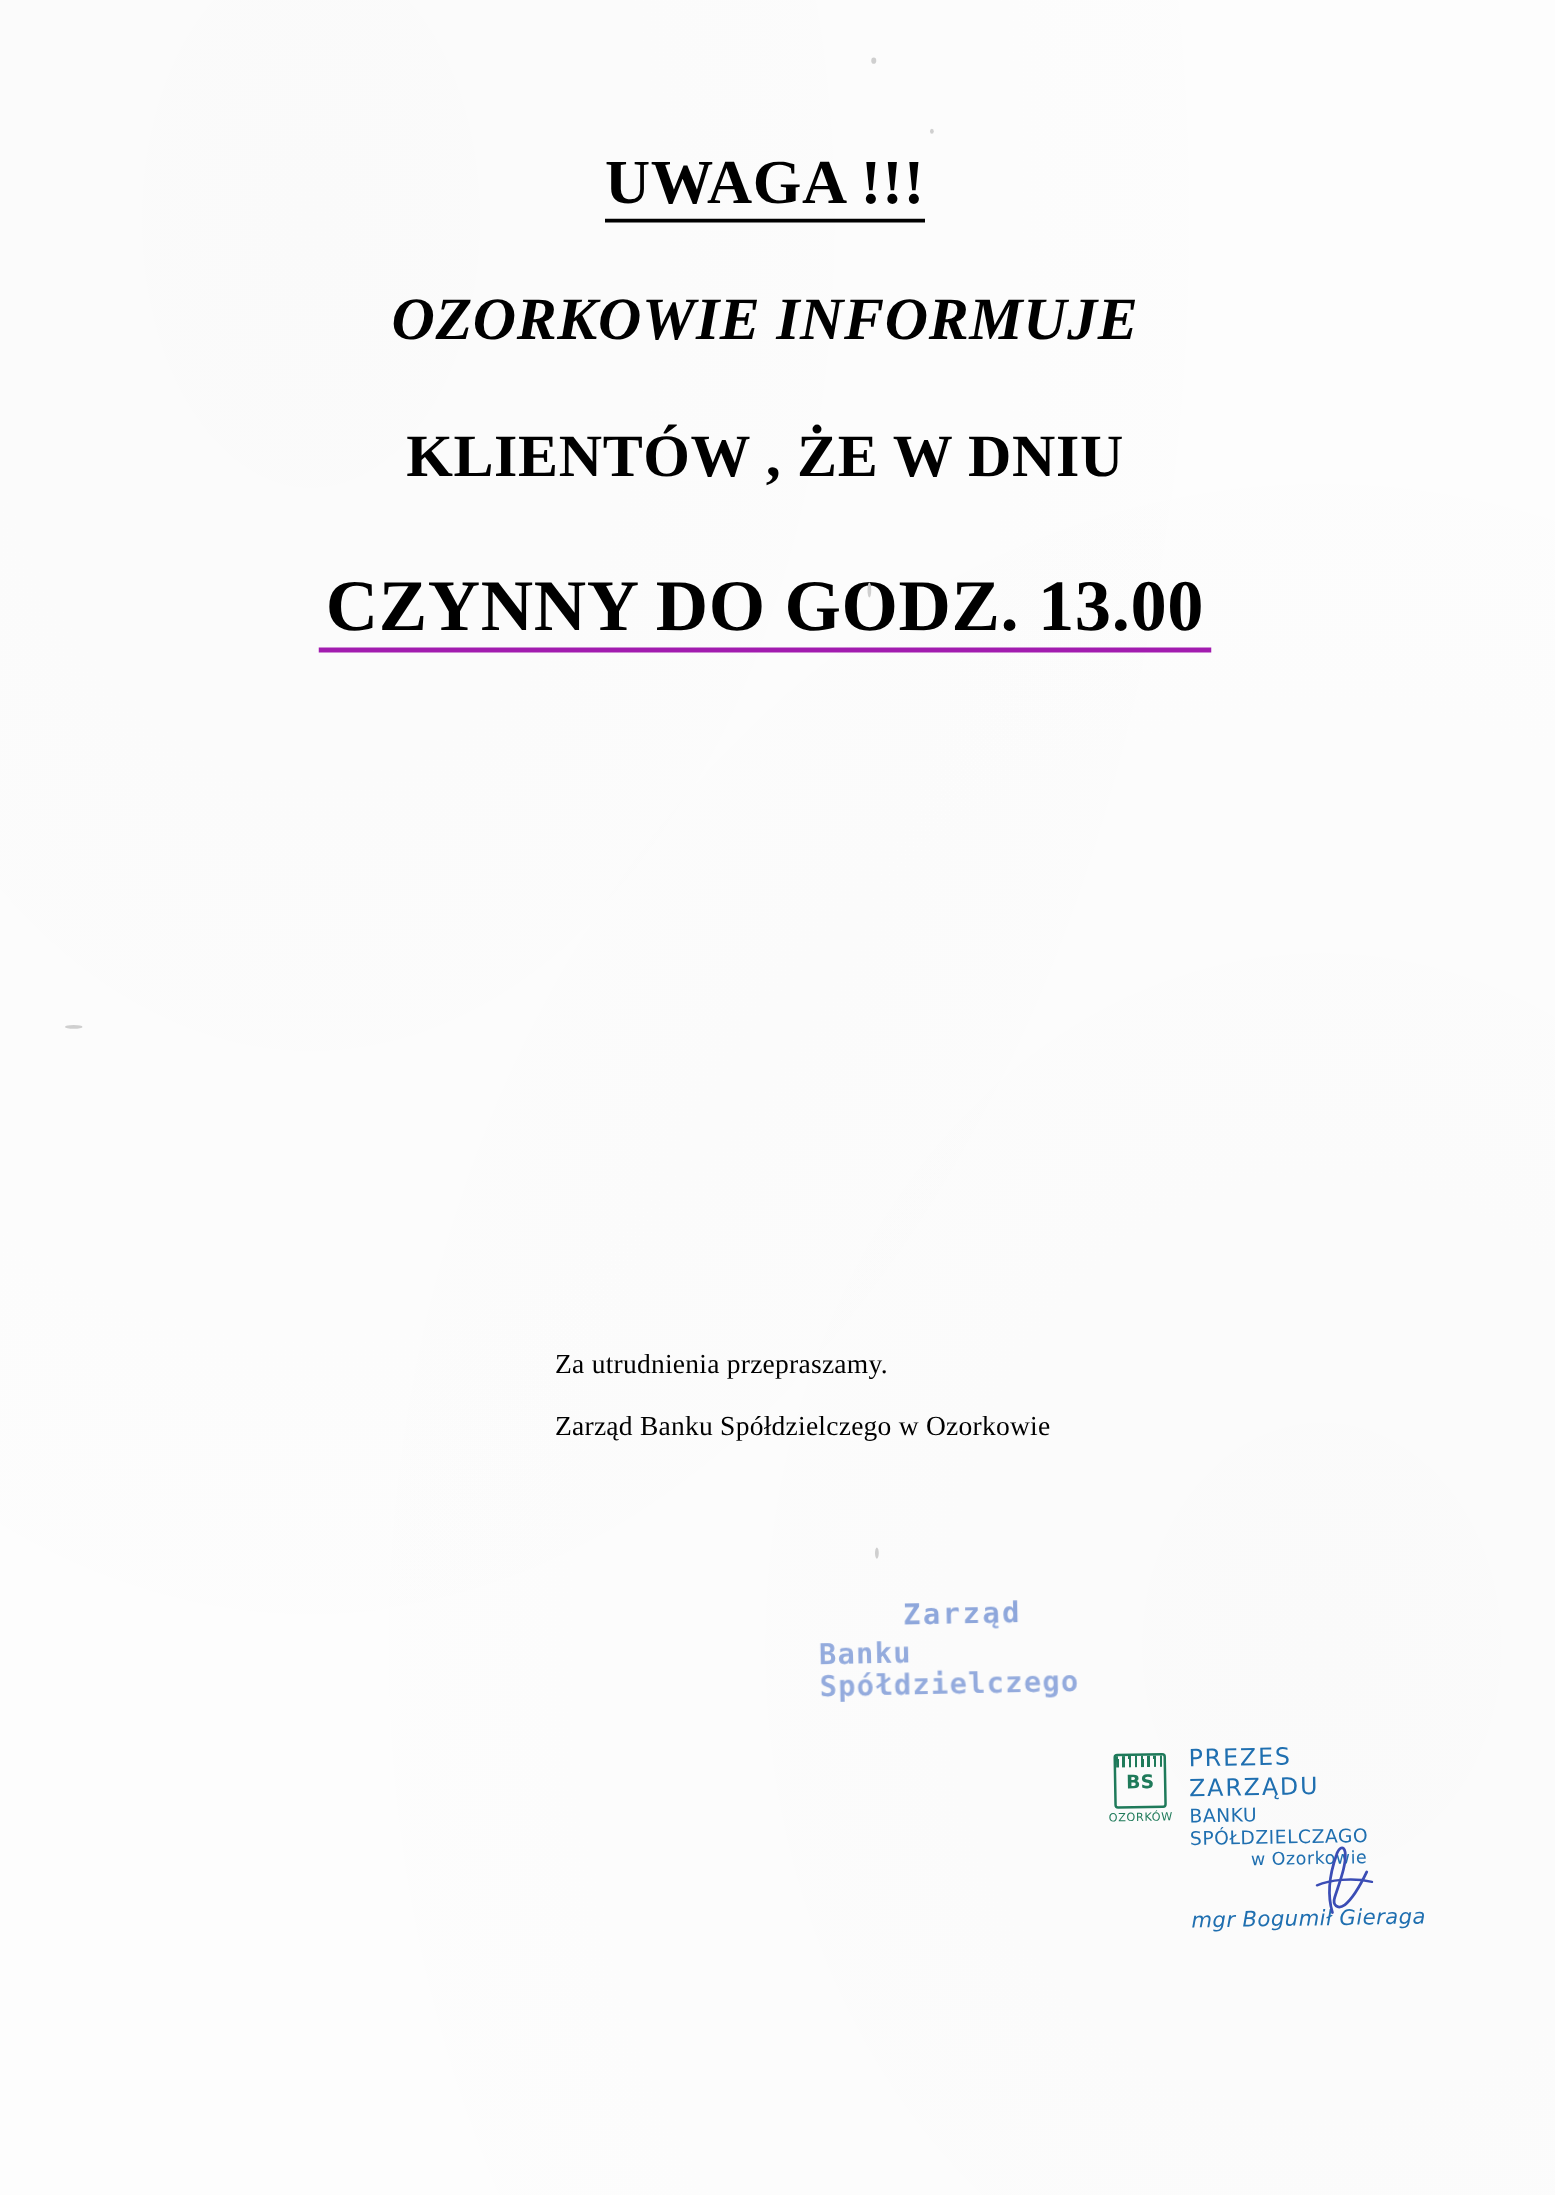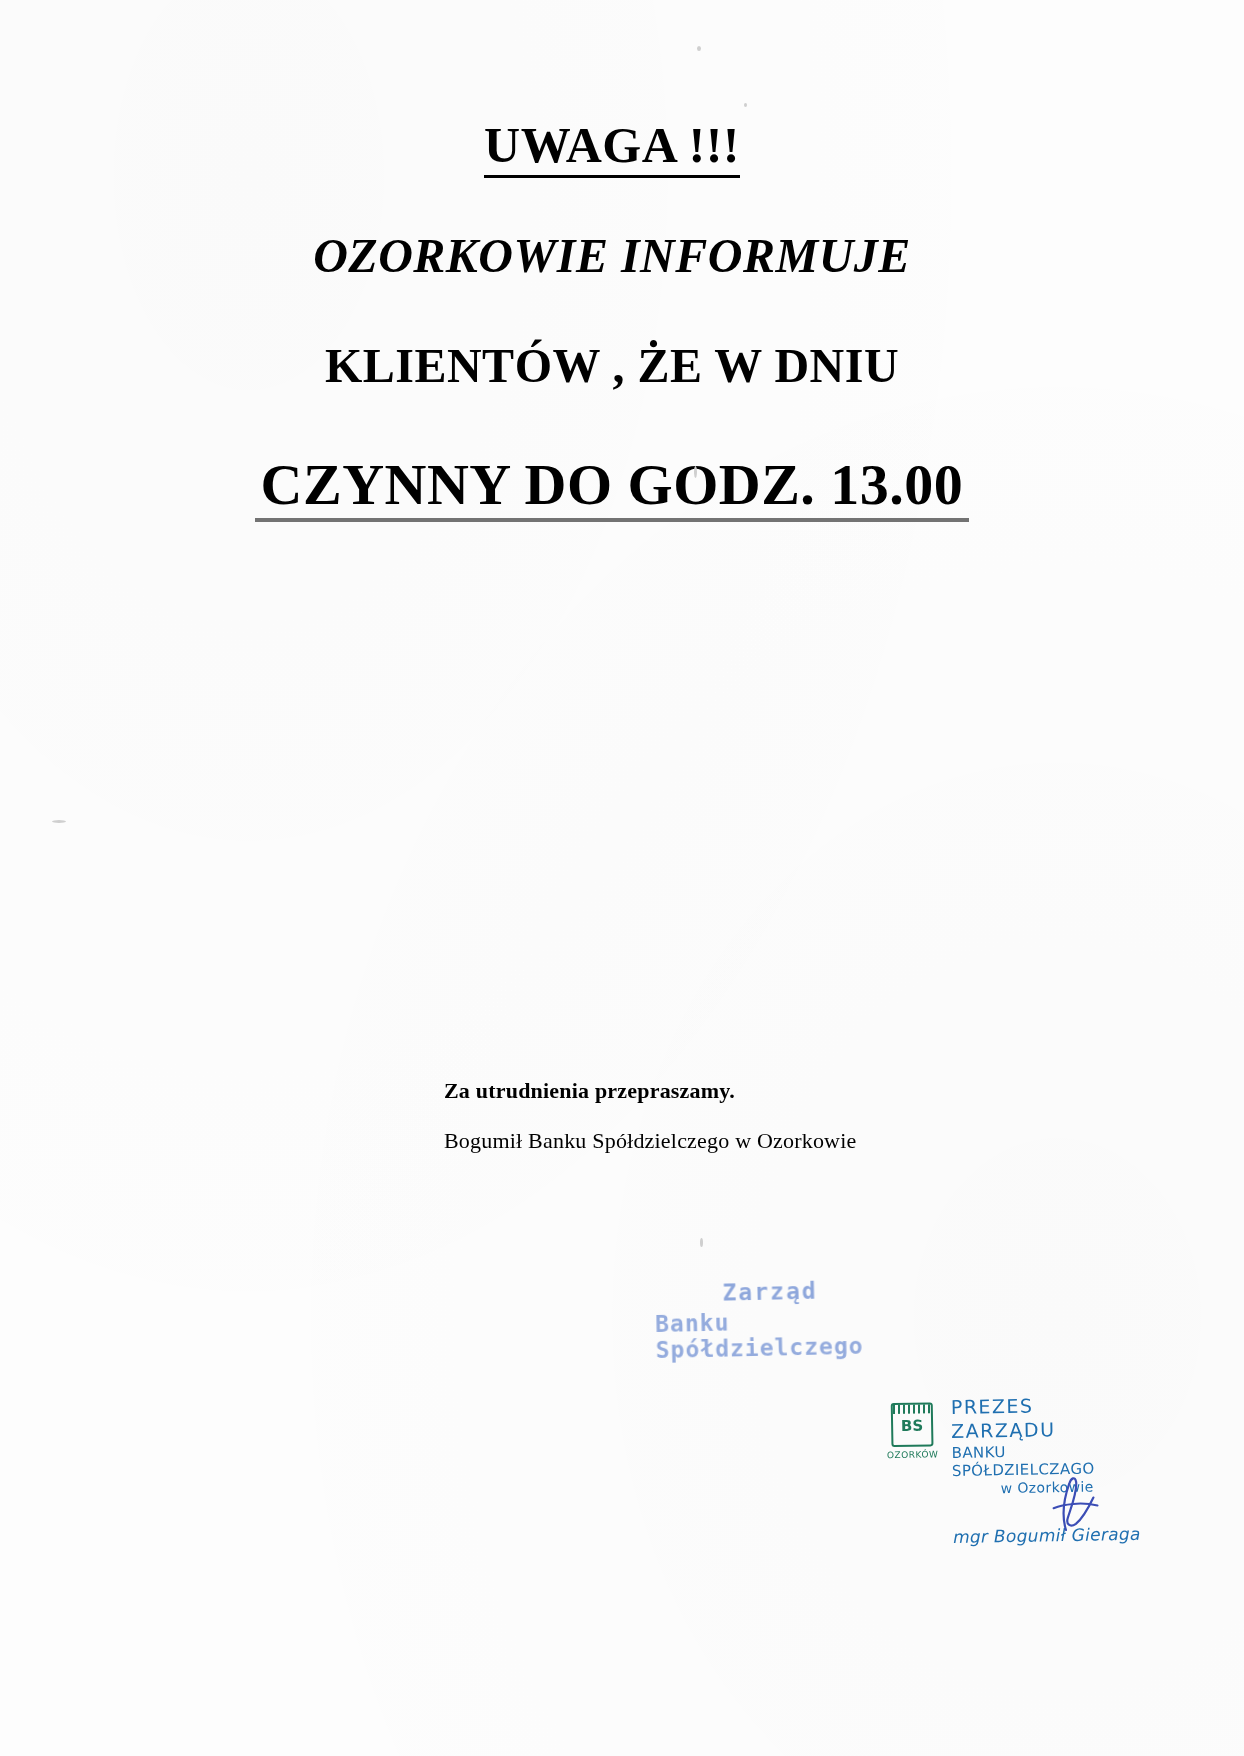--- a/index.html
+++ b/index.html
@@ -75,30 +75,30 @@
     margin-bottom: 84px;
   }
   .l6 {
     font-size: 56px;
     letter-spacing: 2px;
     margin-bottom: 84px;
   }
   .l7 {
     font-size: 58px;
     display: inline-block;
-    border-bottom: 4px solid #737373;
+    border-bottom: 4px solid #a21caf;
     padding: 0 6px 4px 6px;
   }
 
   .apology {
     position: absolute;
     top: 1078px;
     left: 444px;
     font-size: 22px;
-    font-weight: bold;
+    font-weight: normal;
     letter-spacing: 0.2px;
   }
 
   .signature-line {
     position: absolute;
     top: 1128px;
     left: 444px;
     font-size: 22px;
     letter-spacing: 0.2px;
   }
@@ -228,21 +228,21 @@
 <div class="page">
 
   <div class="headline-block">
     <div class="line l1"><span class="u">UWAGA !!!</span></div>
     <div class="line l3">OZORKOWIE INFORMUJE</div>
     <div class="line l4">KLIENTÓW ,  ŻE W DNIU</div>
     <div class="line"><span class="l7">CZYNNY DO GODZ. 13.00</span></div>
   </div>
 
   <div class="apology">Za utrudnienia przepraszamy.</div>
-  <div class="signature-line">Bogumił Banku Spółdzielczego w Ozorkowie</div>
+  <div class="signature-line">Zarząd Banku Spółdzielczego w Ozorkowie</div>
 
   <div class="stamp-smudge">
     <div class="s1">Zarząd</div>
     <div class="s2">Banku Spółdzielczego</div>
   </div>
 
   <div class="stamp-block">
     <div class="stamp-logo">
       <div class="mark"></div>
       <div class="mark-label">OZORKÓW</div>

